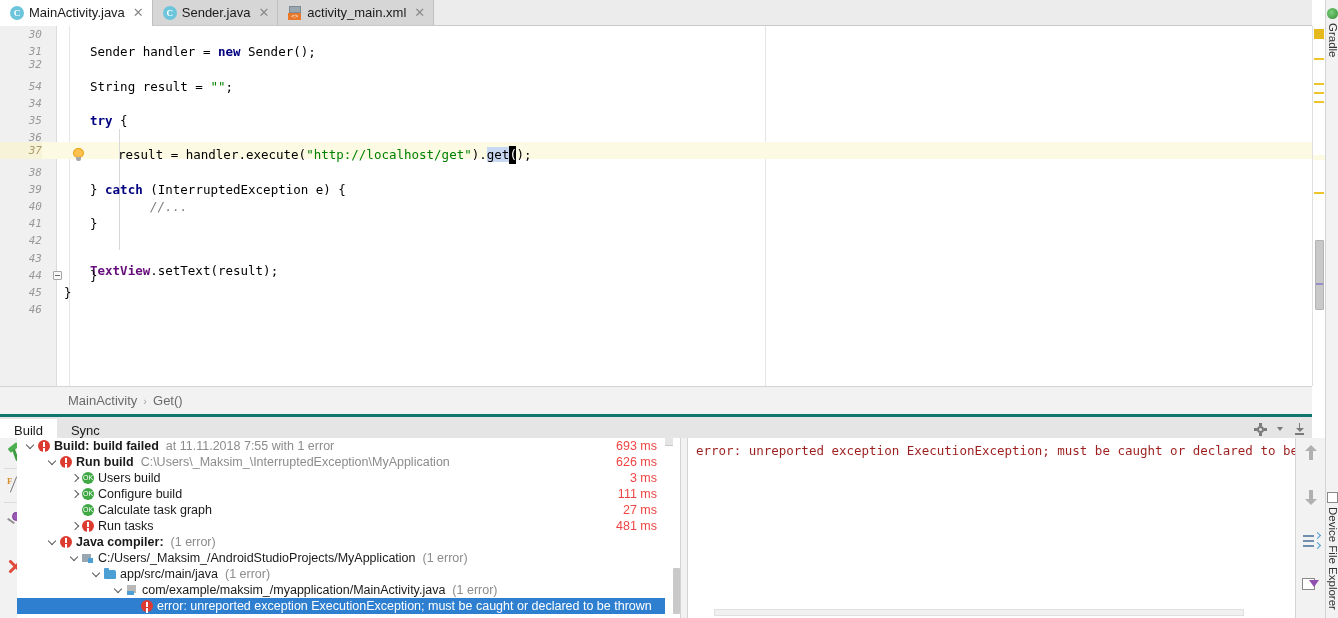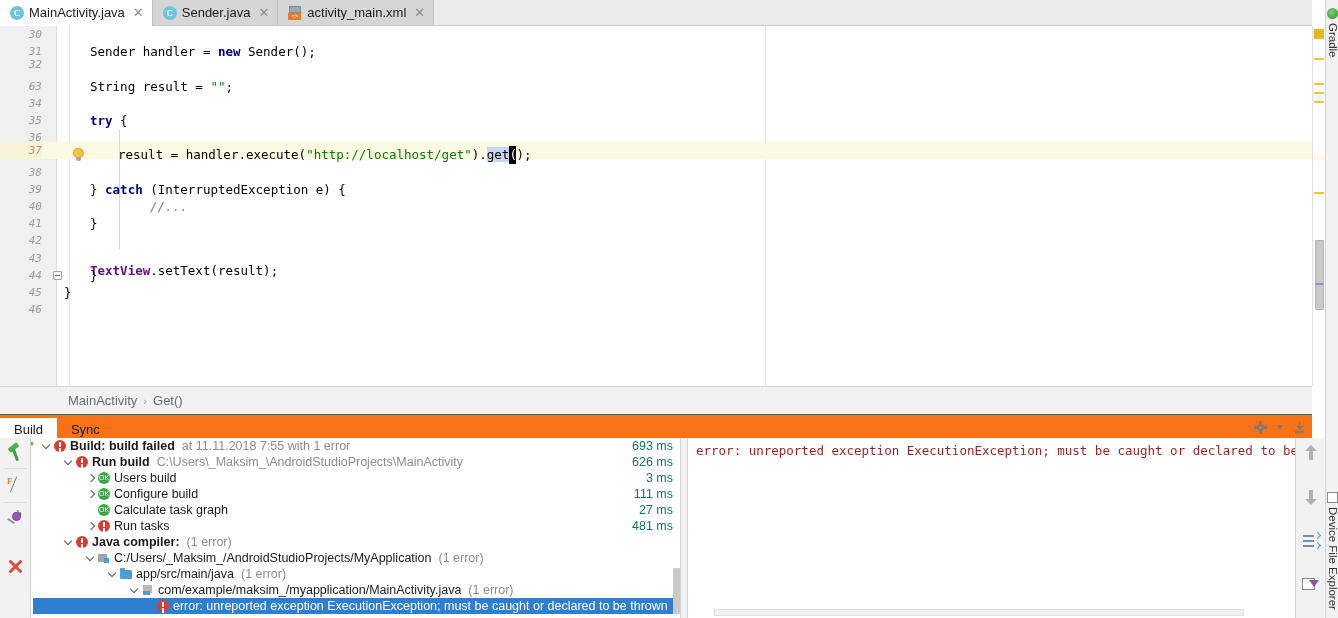--- a/index.html
+++ b/index.html
@@ -144,21 +144,21 @@
     position: absolute; left: 0; top: 386px; width: 1312px; height: 28px;
     background: #f2f2f2; border-top: 1px solid #d3d3d3;
     display: flex; align-items: center; gap: 6px;
     padding-left: 68px; font-size: 13px; color: #6b6b6b;
   }
   .breadcrumb .sepr { color: #a5a5a5; font-size: 11px; }
 
   
   .toolheader {
     position: absolute; left: 0; top: 414px; width: 1312px; height: 32px;
-    background: #f97316; border-top: 1px solid #0f766e; border-bottom: 1px solid #c8c8c8;
+    background: #e5e5e5; border-top: 3px solid #0f766e; border-bottom: 1px solid #c8c8c8;
     display: flex; align-items: center;
   }
   .twtab {
     height: 24px; line-height: 24px; padding: 0 14px;
     font-size: 13px; color: #1a1a1a; cursor: default;
   }
   .twtab.active { background: #ffffff; }
   .twactions {
     position: absolute; right: 6px; top: 0; height: 24px;
     display: flex; align-items: center; gap: 10px;
@@ -217,21 +217,21 @@
   .xmark { position: relative; }
   .xmark i {
     position: absolute; left: 1px; top: 8px; width: 17px; height: 3px;
     background: #e04b3c; border-radius: 1px;
   }
   .xmark i:first-child { transform: rotate(45deg); }
   .xmark i:last-child { transform: rotate(-45deg); }
 
   
   .treepanel {
-    position: absolute; left: 33px; top: 438px; width: 648px; height: 180px;
+    position: absolute; left: 17px; top: 438px; width: 648px; height: 180px;
     background: #ffffff; overflow: hidden;
   }
   .treerow {
     position: relative; height: 16px; line-height: 16px;
     white-space: nowrap; font-size: 12.5px; color: #1a1a1a;
     display: flex; align-items: center;
   }
   .treerow.selected { background: #2f7fd1; color: #ffffff; }
   .twisty {
     width: 11px; height: 11px; position: relative; flex: 0 0 11px; margin-right: 2px;
@@ -269,21 +269,21 @@
   .foldericon .f { position: absolute; left: 0; top: 2px; width: 12px; height: 9px; background: #4b9fd5; border-radius: 1px 2px 1px 1px; }
   .foldericon .t { position: absolute; left: 0; top: 0px; width: 5px; height: 3px; background: #4b9fd5; border-radius: 1px 1px 0 0; }
   .pkgicon {
     width: 12px; height: 12px; flex: 0 0 12px; margin-right: 4px; position: relative;
   }
   .pkgicon .a { position: absolute; left: 1px; top: 1px; width: 9px; height: 8px; background: #b8b8b8; }
   .pkgicon .b { position: absolute; left: 1px; top: 7px; width: 7px; height: 4px; background: #4b9fd5; }
   .bold { font-weight: bold; }
   .dim { color: #8c8c8c; }
   .dur {
-    position: absolute; right: 8px; top: 0; color: #0f766e; font-size: 12.5px;
+    position: absolute; right: 8px; top: 0; color: #ef4444; font-size: 12.5px;
   }
   .treescroll {
     position: absolute; left: 673px; top: 438px; width: 7px; height: 180px;
     background: #ffffff;
   }
   .treescroll .th {
     position: absolute; left: 0; top: 130px; width: 7px; height: 46px;
     background: #c9c9c9; border-radius: 1px;
   }
   .splitv {
@@ -401,21 +401,21 @@
     <div class="row" style="top:0px">
         <span class="ln">30</span>
       </div>
     <div class="row" style="top:17.2px">
         <span class="ln">31</span>
       </div>
     <div class="row" style="top:30px">
         <span class="ln">32</span>
       </div>
     <div class="row" style="top:51.6px">
-        <span class="ln">63</span>
+        <span class="ln">54</span>
       </div>
     <div class="row" style="top:68.8px">
         <span class="ln">34</span>
       </div>
     <div class="row" style="top:86px">
         <span class="ln">35</span>
       </div>
     <div class="row" style="top:103.2px">
         <span class="ln">36</span>
       </div>
@@ -540,21 +540,21 @@
       <span class="errdot"></span>
       <span class="bold">Build: build failed</span>
       <span class="dim" style="margin-left:7px">at 11.11.2018 7:55   with 1 error</span>
       <span class="dur">693 ms</span>
     </div>
 
     <div class="treerow" style="padding-left:30px">
       <span class="twisty open"></span>
       <span class="errdot"></span>
       <span class="bold">Run build</span>
-      <span class="dim" style="margin-left:7px">C:\Users\_Maksim_\AndroidStudioProjects\MainActivity</span>
+      <span class="dim" style="margin-left:7px">C:\Users\_Maksim_\InterruptedException\MyApplication</span>
       <span class="dur">626 ms</span>
     </div>
 
     <div class="treerow" style="padding-left:52px">
       <span class="twisty"></span>
       <span class="okdot">OK</span>
       <span>Users build</span>
       <span class="dur">3 ms</span>
     </div>
 

